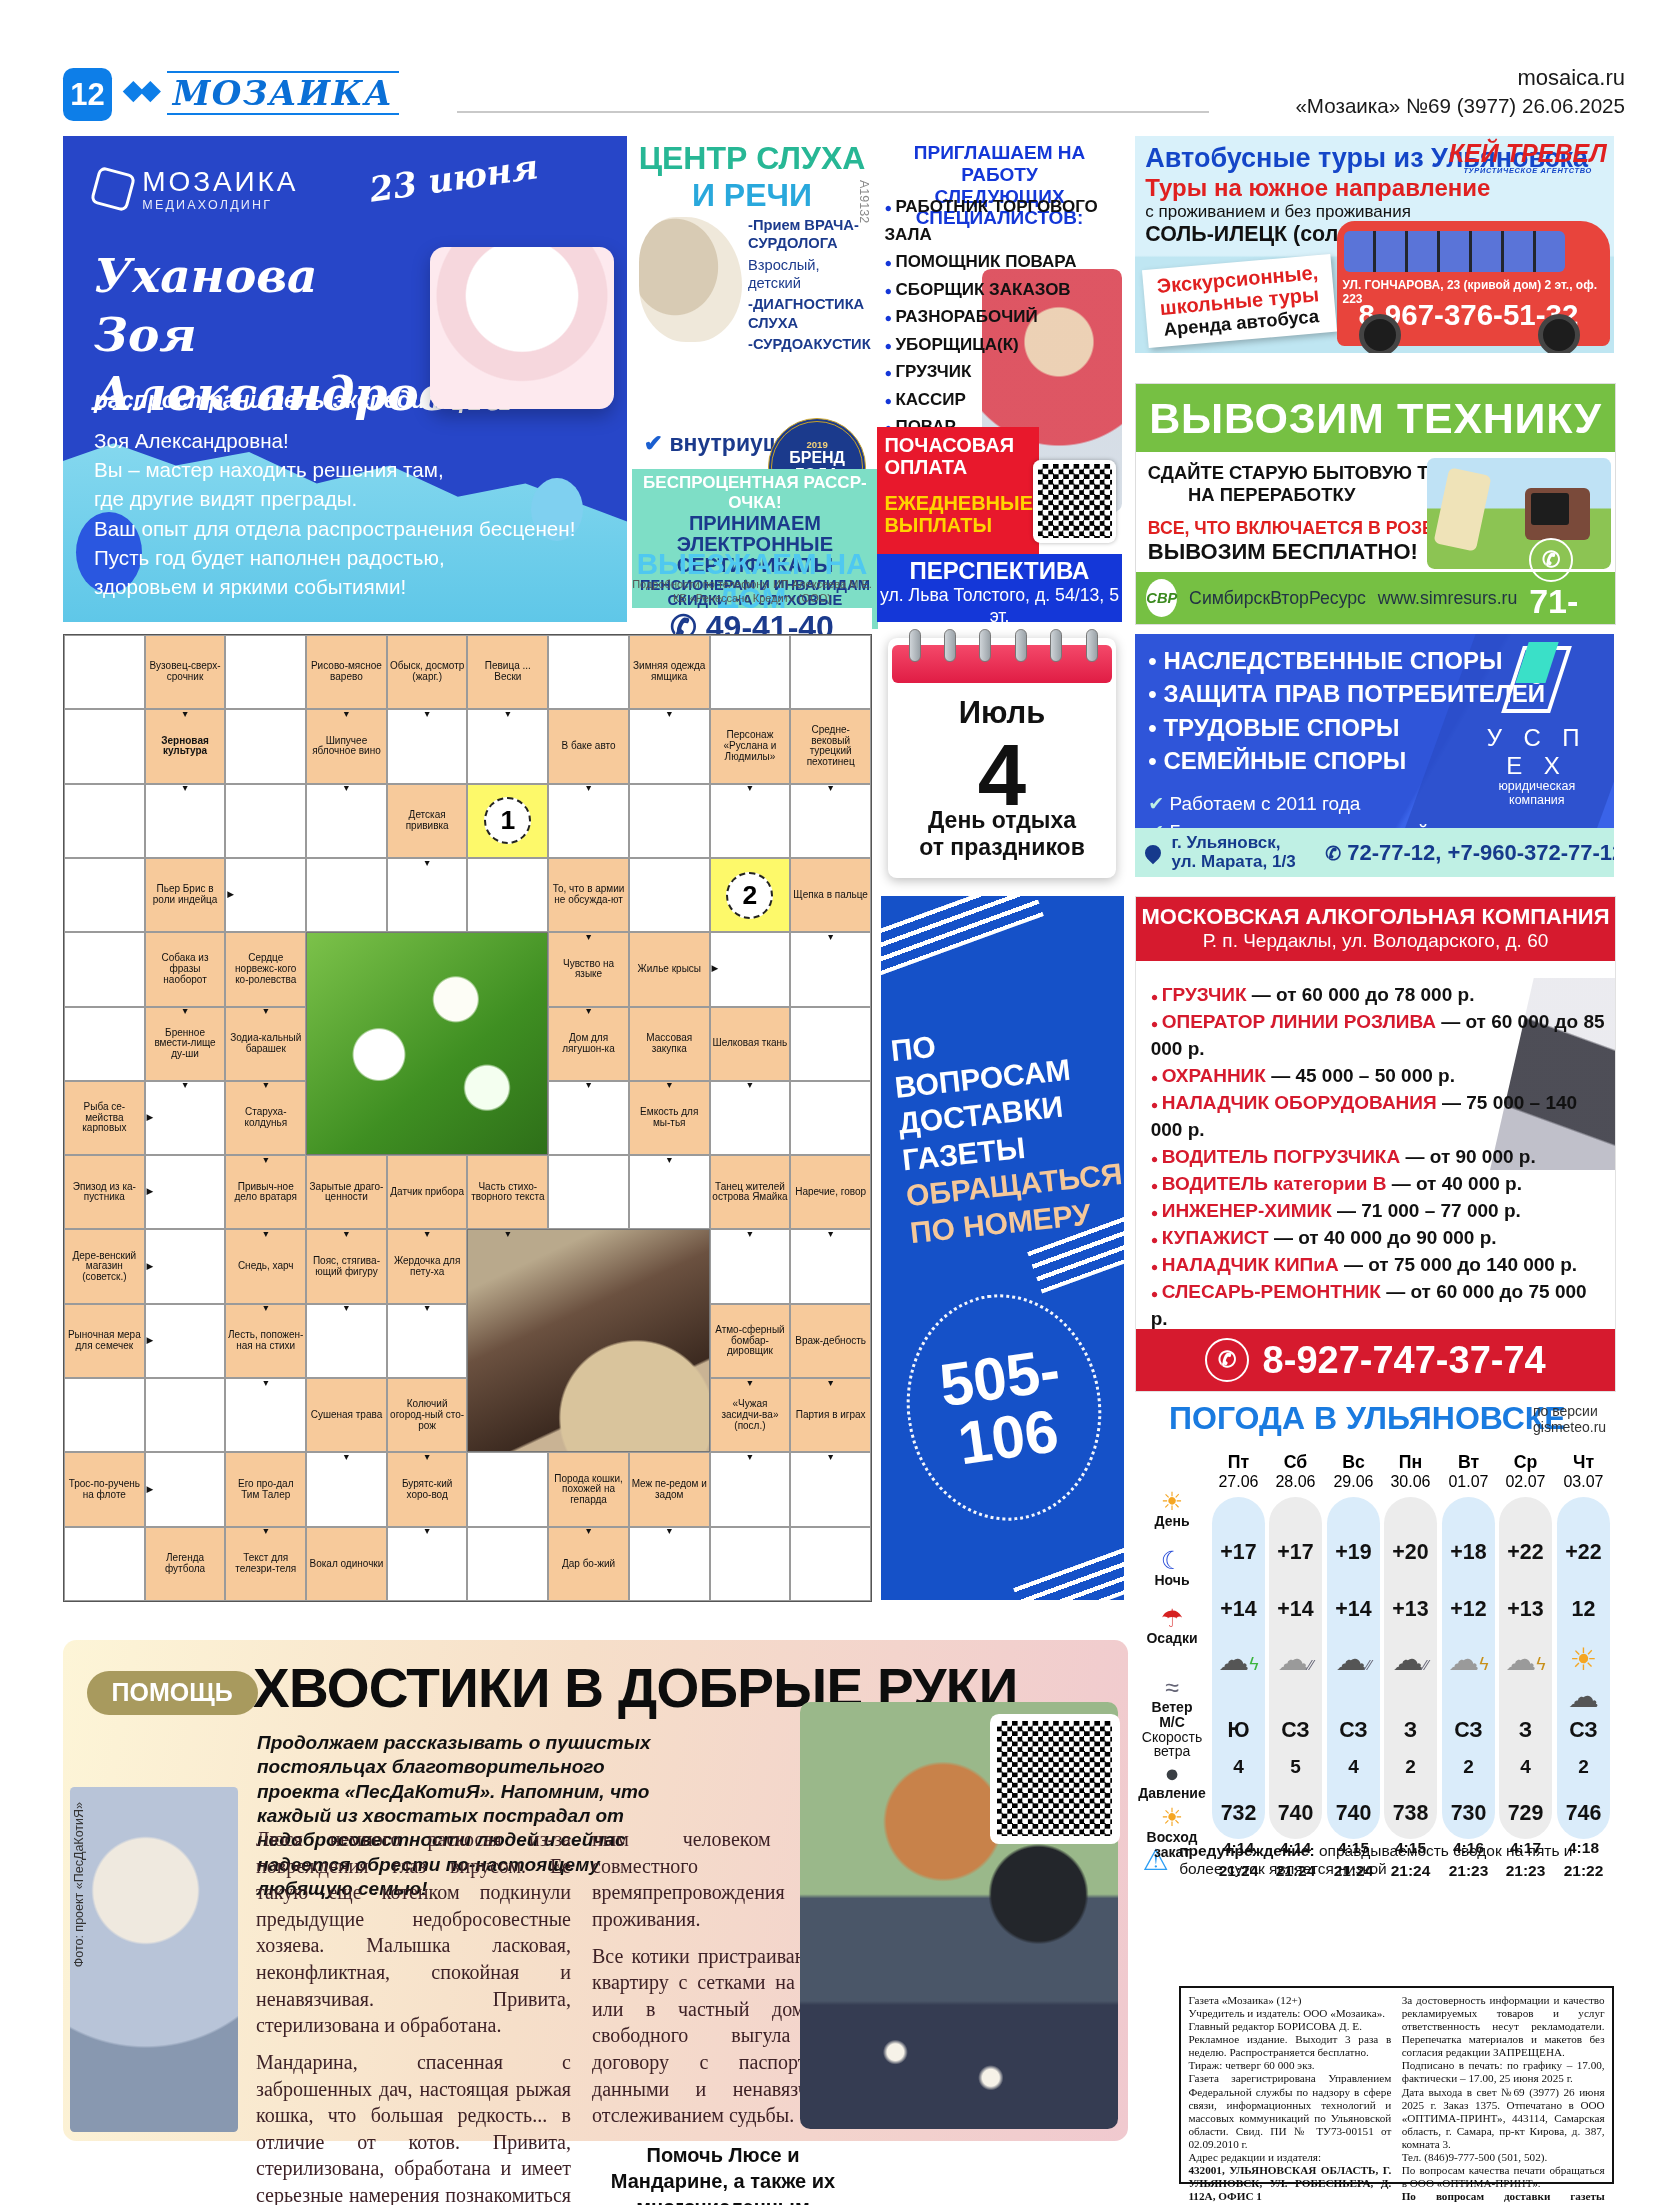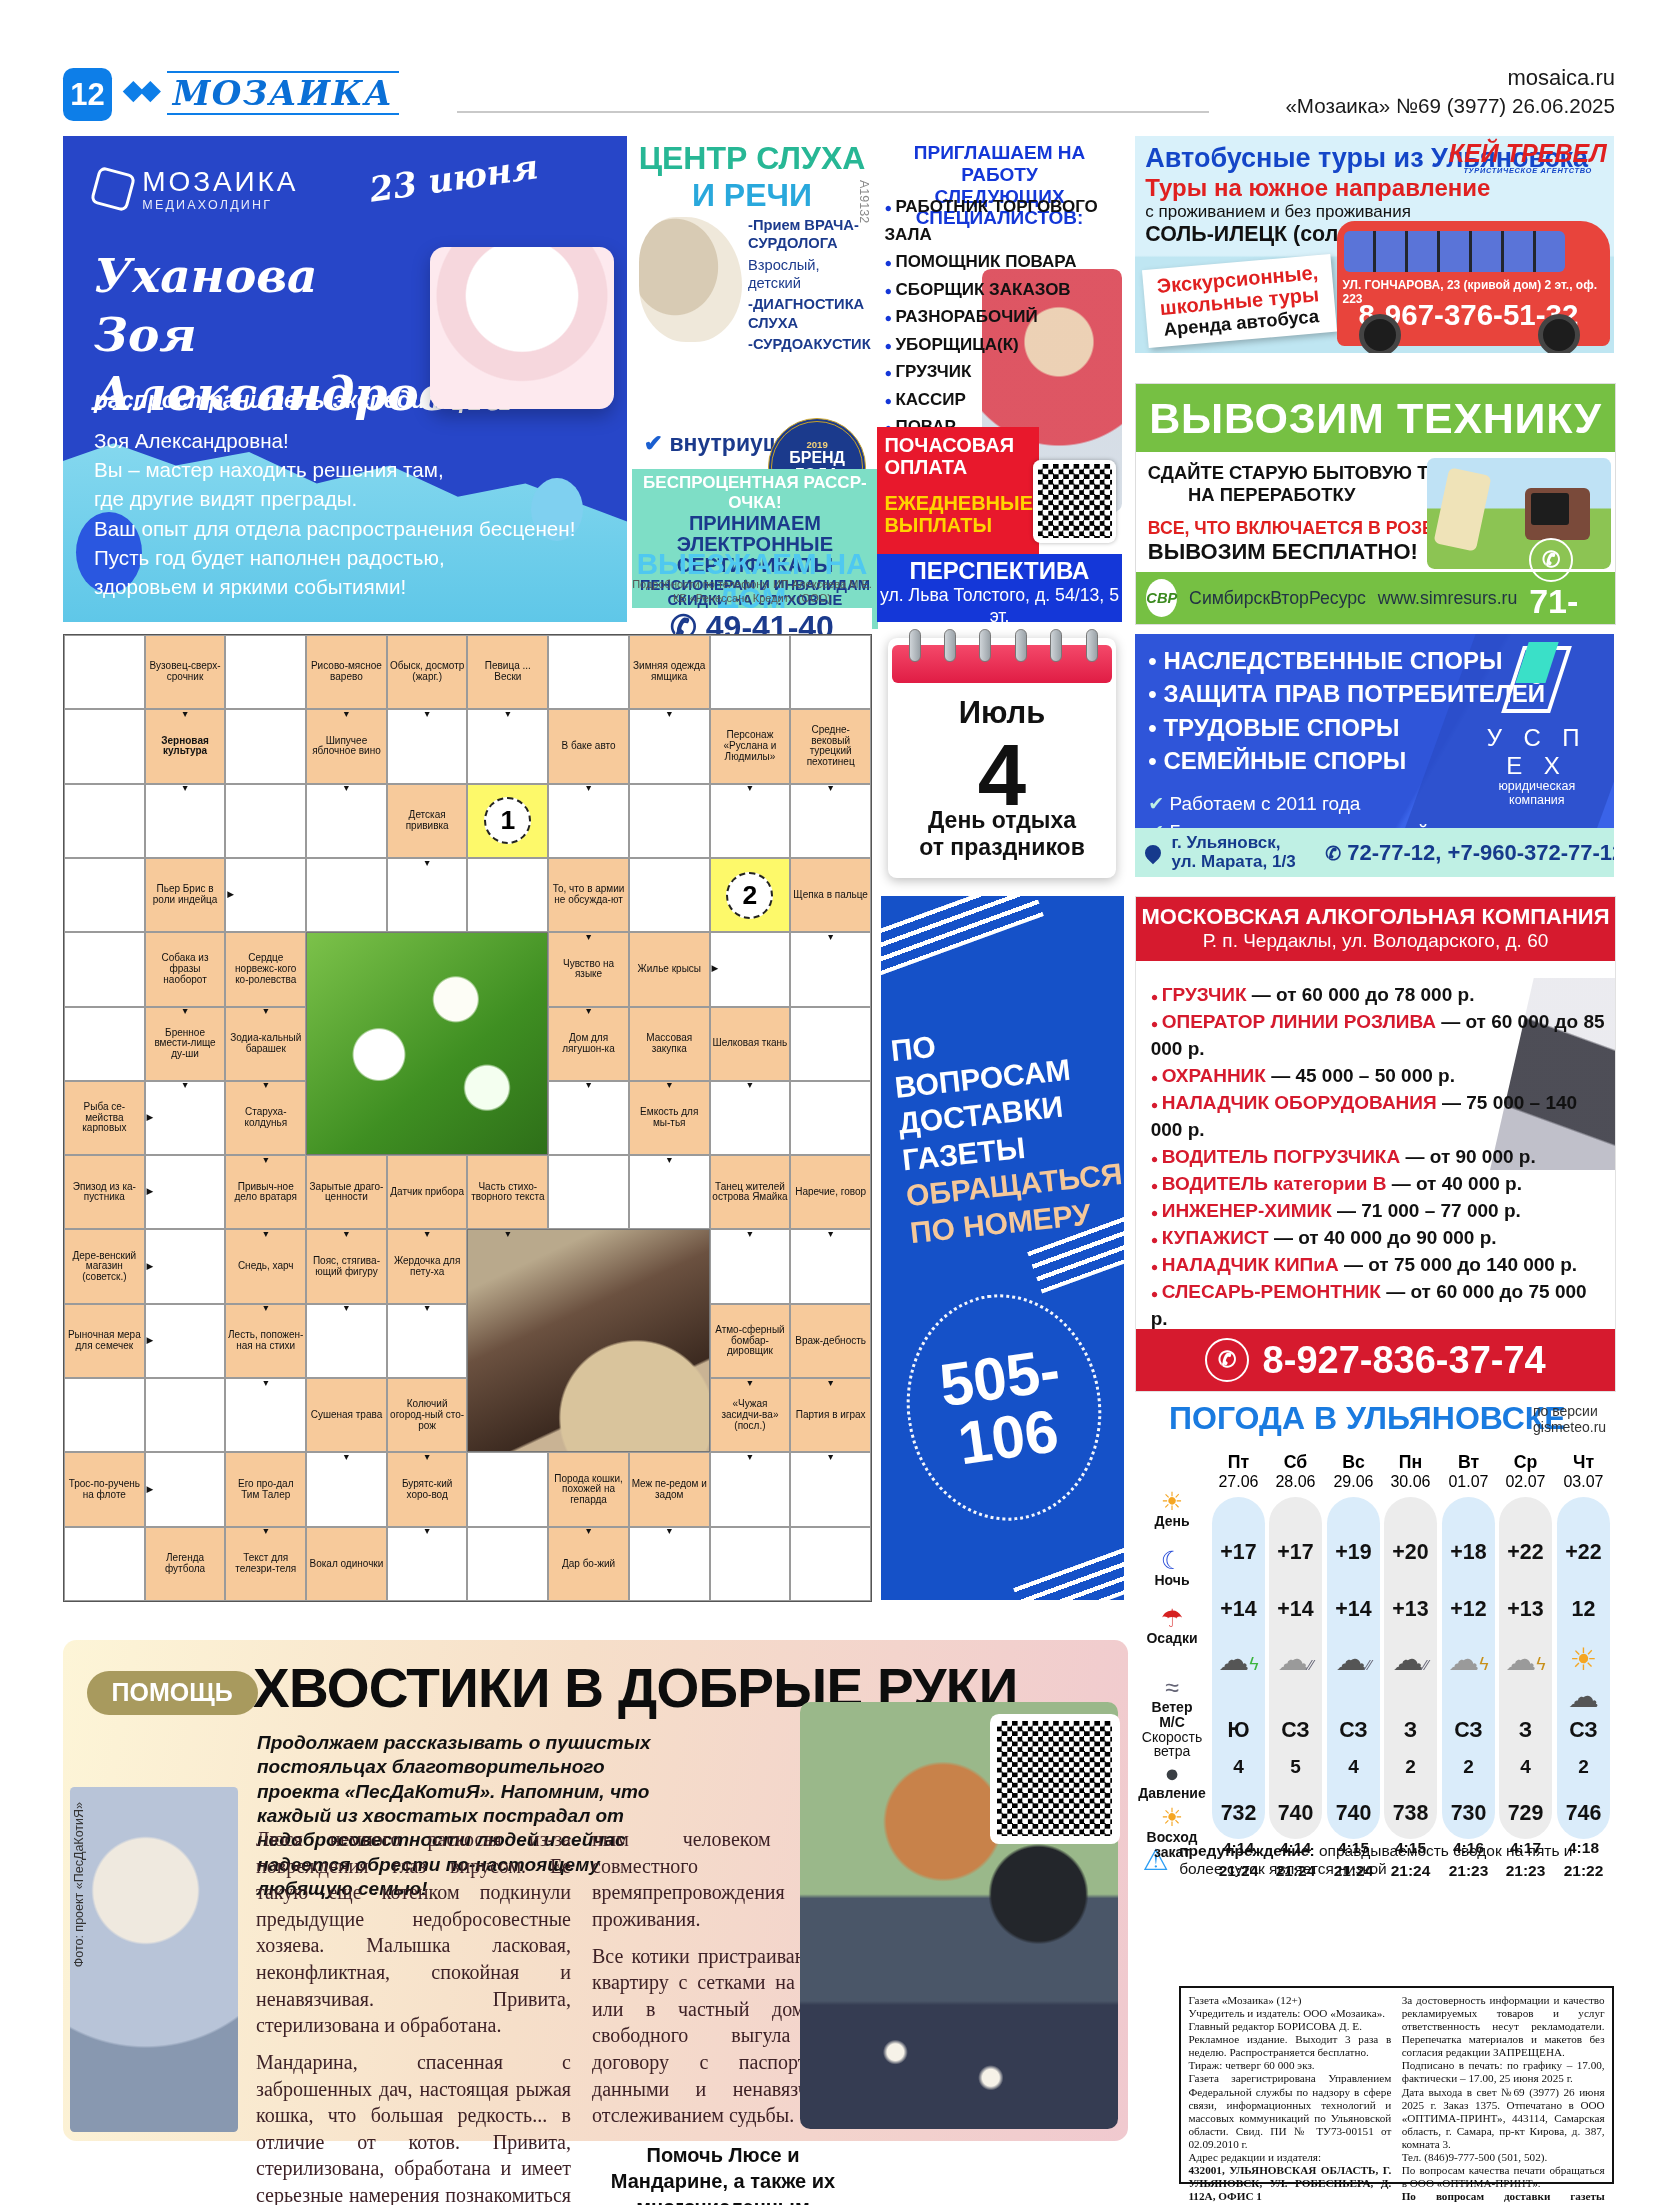--- a/index.html
+++ b/index.html
@@ -4,21 +4,21 @@
 <style>
   html,body{margin:0;padding:0;background:#fff;}
   #page{position:relative;width:1678px;height:2205px;background:#fff;font-family:"Liberation Sans",sans-serif;overflow:hidden;}
   .abs{position:absolute;}
   
   #pagenum{left:63px;top:68px;width:49px;height:53px;background:#0d7ee8;border-radius:10.3px;color:#fff;font-size:31px;font-weight:bold;display:flex;align-items:center;justify-content:center;}
   #logo{left:124px;top:71px;display:flex;align-items:center;gap:7.4px;color:#0a6fd6;}
   .cube{width:14.7px;height:14.7px;background:#0d7ee8;transform:rotate(45deg);display:inline-block;margin:1.5px;}
   #logo .lt{font-family:"DejaVu Serif",serif;font-style:italic;font-weight:bold;font-size:34px;border-top:2.9px solid #0d7ee8;border-bottom:2.9px solid #0d7ee8;padding:0 5.9px;letter-spacing:1.5px;}
   #hdr-line{left:457px;top:111px;width:752px;height:1.5px;background:#c9c9c9;}
-  #hdr-right{right:63px;top:65px;text-align:right;color:#1a1a1a;}
+  #hdr-right{right:53px;top:65px;text-align:right;color:#1a1a1a;}
   #hdr-right .r1{font-size:22px;}
   #hdr-right .r2{font-size:20.6px;margin-top:2.9px;}
   
   #bday{left:63px;top:136px;width:564px;height:486px;background:#2746c8;overflow:hidden;color:#fff;}
   #bday .torn{position:absolute;left:0;bottom:0;width:100%;height:46%;background:linear-gradient(180deg,#8edcf0,#5fc7e8);clip-path:polygon(0 28%,9% 20%,20% 30%,33% 24%,45% 38%,58% 30%,70% 44%,82% 38%,100% 55%,100% 100%,0 100%);}
   #bday .mlogo{position:absolute;left:31px;top:29.5px;display:flex;align-items:center;gap:10.3px;}
   #bday .hex{width:32px;height:32px;border:3.7px solid #fff;border-radius:7.4px;transform:rotate(15deg);}
   #bday .mt1{font-size:28px;letter-spacing:2.9px;}
   #bday .mt2{font-size:12.5px;letter-spacing:2.2px;opacity:.9;}
   #bday .date{position:absolute;right:88px;top:22px;font-family:"DejaVu Serif",serif;font-style:italic;font-weight:bold;font-size:34px;transform:rotate(-8deg);}
@@ -555,21 +555,21 @@
         <div class="jrow"><span class="jt">ВОДИТЕЛЬ категории В</span><span class="js"> — от 40 000 р.</span></div>
         <div class="jrow"><span class="jt">ИНЖЕНЕР-ХИМИК</span><span class="js"> — 71 000 – 77 000 р.</span></div>
         <div class="jrow"><span class="jt">КУПАЖИСТ</span><span class="js"> — от 40 000 до 90 000 р.</span></div>
         <div class="jrow"><span class="jt">НАЛАДЧИК КИПиА</span><span class="js"> — от 75 000 до 140 000 р.</span></div>
         <div class="jrow"><span class="jt">СЛЕСАРЬ-РЕМОНТНИК</span><span class="js"> — от 60 000 до 75 000 р.</span></div>
         <div class="jrow"><span class="jt">СКАНИРОВЩИК</span><span class="js"> — от 60 000 р.</span></div>
         <div class="jrow"><span class="jt">МАСТЕР ЦЕХА</span><span class="js"> — от 90 000 до 117 000 р.</span></div>
       </div>
     <div class="foot">
       <span class="phico">✆</span>
-      <span>8-927-836-37-74</span>
+      <span>8-927-747-37-74</span>
     </div>
   </div>
 
   <div id="wx" class="abs">
     <div class="title">ПОГОДА В УЛЬЯНОВСКЕ</div>
     <div class="src">
       <div>по версии</div>
       <div>gismeteo.ru</div>
     </div>
     <div id="wxbody"></div>

